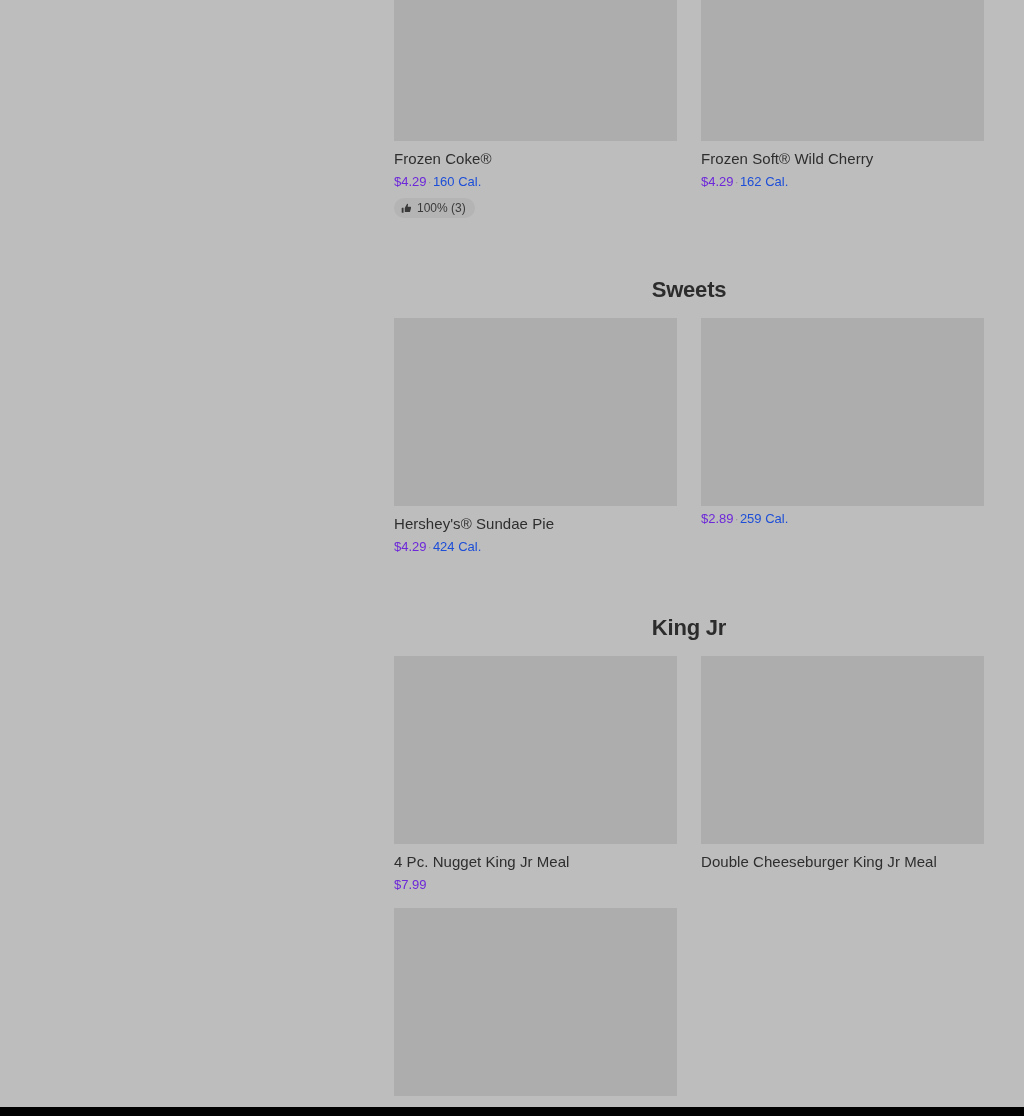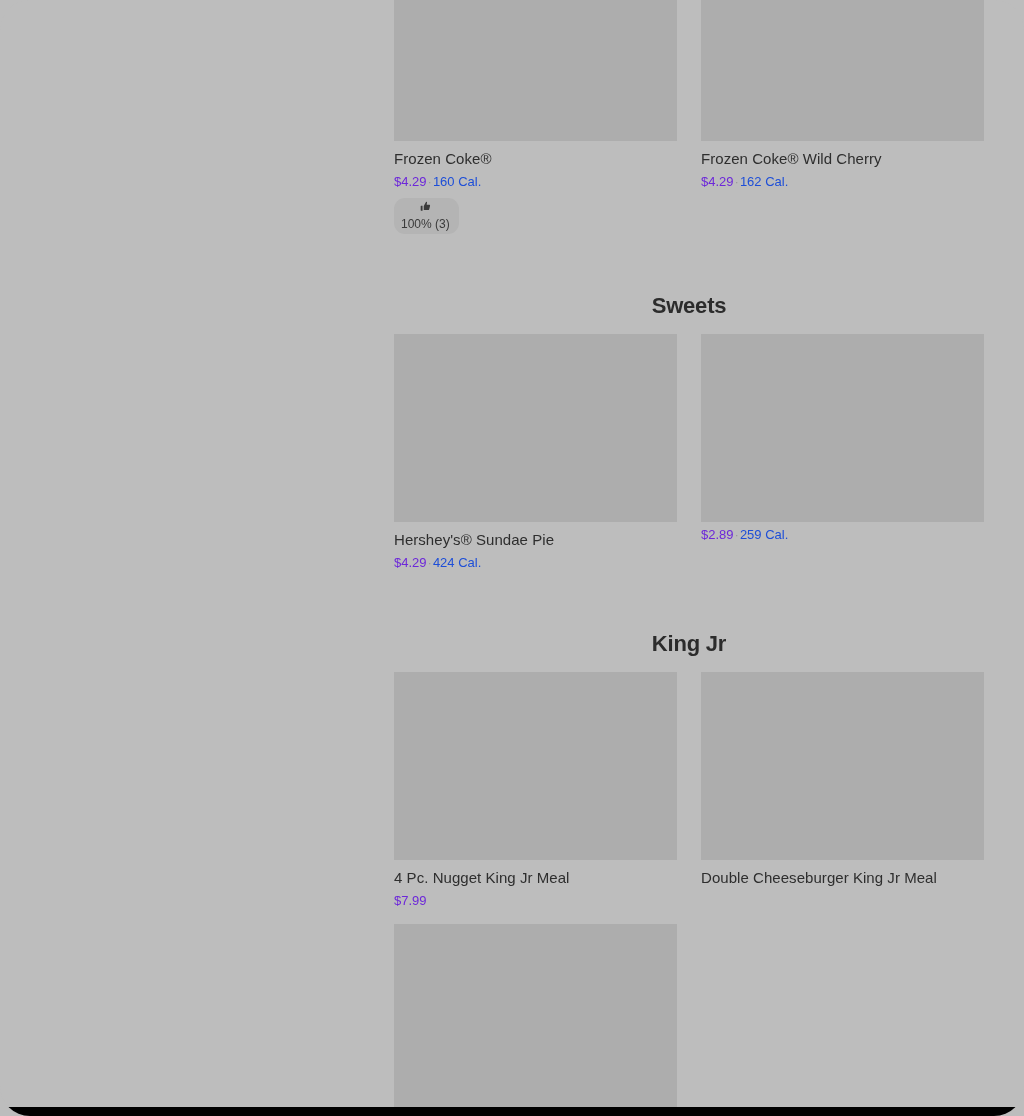--- a/index.html
+++ b/index.html
@@ -15,21 +15,20 @@
     -webkit-font-smoothing: antialiased;
   }
 
   
   #viewport {
     position: relative;
     width: 1024px;
     height: 1116px;
     background: #bdbdbd;
     overflow: hidden;
-    border-radius: 30px;
   }
 
   
   #content-column {
     position: absolute;
     left: 394px;
     top: 0;
     width: 590px;
   }
 
@@ -85,21 +84,20 @@
     display: inline-flex;
     align-items: center;
     gap: 5px;
     margin-top: 7px;
     padding: 3px 9px 3px 7px;
     background: #b4b4b4;
     border-radius: 11px;
     font-size: 12px;
     line-height: 14px;
     color: #3a3a3a;
-    flex-direction: column;
   }
   .rating-badge .thumb-icon {
     width: 11px;
     height: 11px;
     display: block;
     flex: none;
   }
 
   
   .section-heading {
@@ -147,21 +145,21 @@
         <div class="rating-badge">
           <svg class="thumb-icon" viewBox="0 0 16 16">
             <path fill="#3a3a3a" d="M1.5 7h2.2v7H1.5A.5.5 0 0 1 1 13.5v-6a.5.5 0 0 1 .5-.5zm4 .2 3-5.5a.9.9 0 0 1 1.7.5l-.5 3.3h3.6c.9 0 1.5.8 1.3 1.6l-1.3 5.1c-.15.6-.7 1-1.3 1H5.5V7.2z"></path>
           </svg>
           <span>100% (3)</span>
         </div>
       </div>
 
       <div class="menu-card">
         <div class="card-thumb" style="height:141px;"></div>
-        <div class="card-title">Frozen Coke® Wild Cherry</div>
+        <div class="card-title">Frozen Soft® Wild Cherry</div>
         <div class="card-meta">
           <span class="price">$4.29</span><span class="sep">·</span><span class="cal">162 Cal.</span>
         </div>
       </div>
 
     </div>
 
     <div class="section-block">
       <div class="gap-above-heading"></div>
       <h2 class="section-heading">Sweets</h2>

